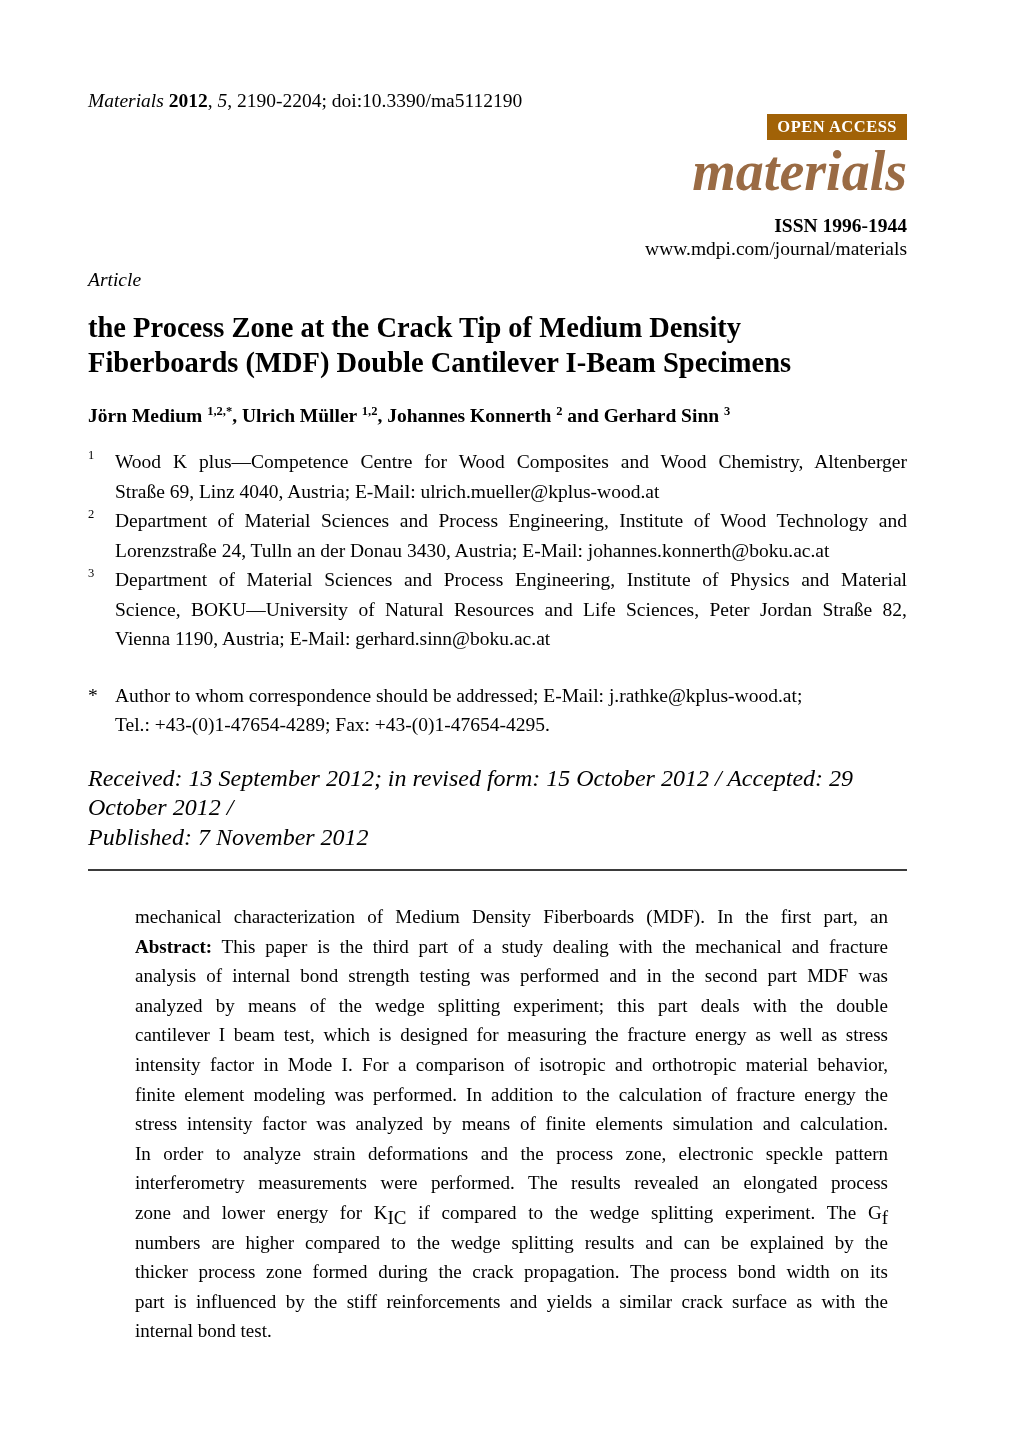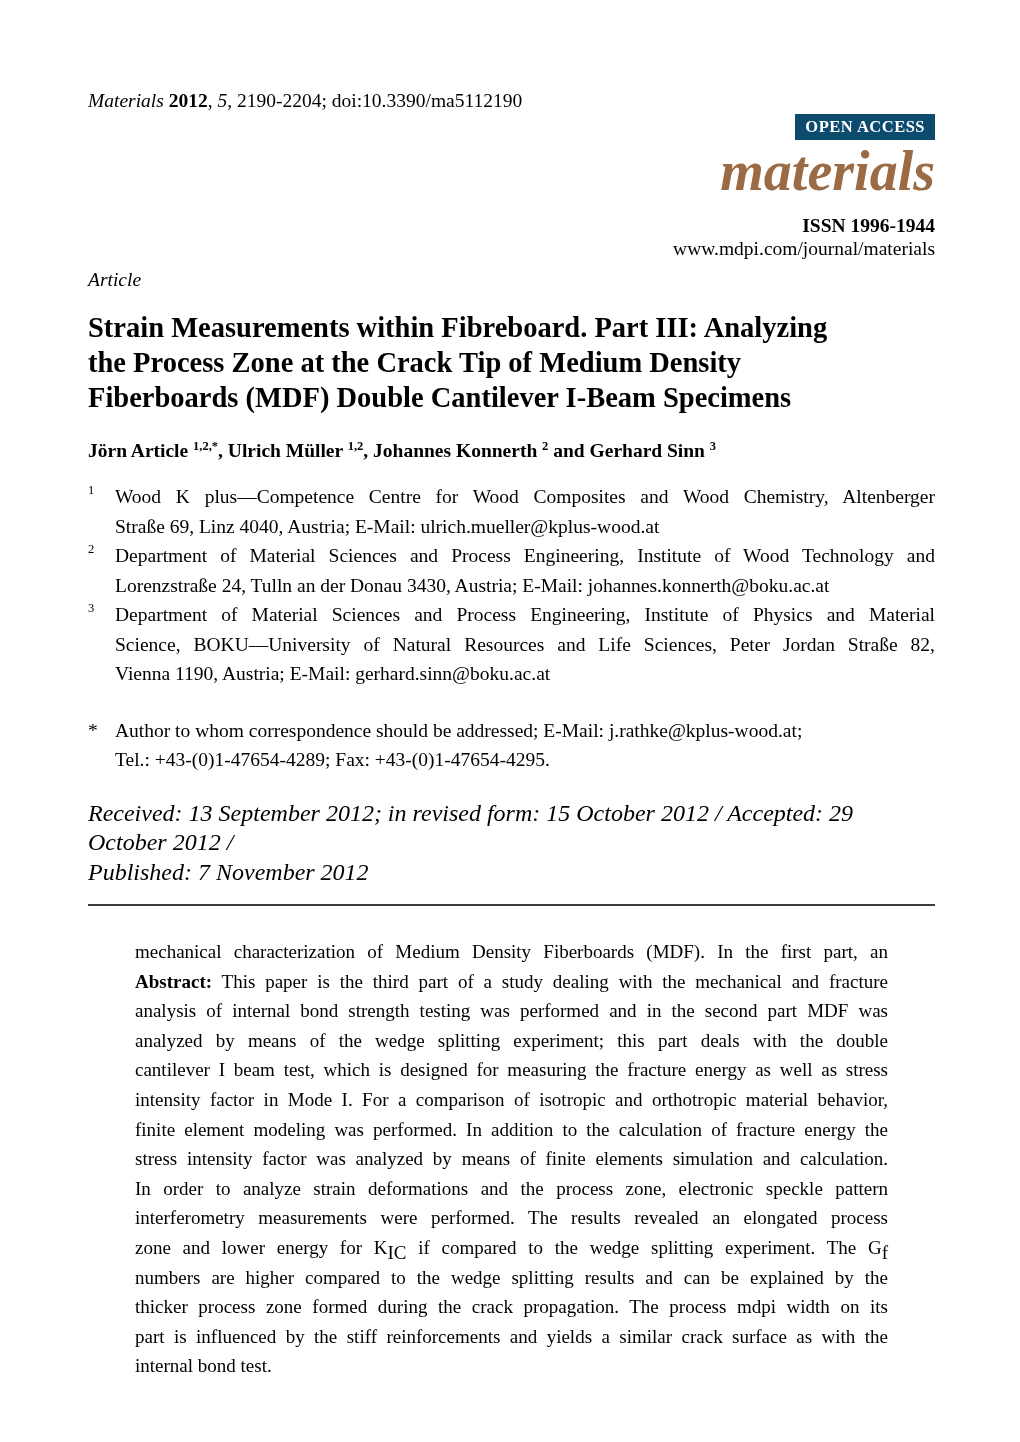--- a/index.html
+++ b/index.html
@@ -5,31 +5,31 @@
   html, body { margin: 0; padding: 0; background: #ffffff; }
   .page {
     position: relative;
     width: 1020px;
     height: 1442px;
     margin: 0 auto;
     background: #ffffff;
     color: #000000;
     font-family: "Liberation Serif", "DejaVu Serif", serif;
     box-sizing: border-box;
-    padding: 90px 85px 0 88px;
+    padding: 90px 113px 0 88px;
     overflow: hidden;
   }
   .citation { font-size: 19.5px; line-height: 22px; }
   .citation .it { font-style: italic; }
   .citation .bd { font-weight: bold; }
 
   .badge-row { text-align: right; margin-top: 2px; line-height: 26px; }
   .badge {
     display: inline-block;
-    background: #0c4a6e;
+    background: #a16207;
     color: #ffffff;
     font-weight: bold;
     font-size: 16.5px;
     line-height: 1;
     padding: 5px 10px 4px 10px;
     letter-spacing: 0.5px;
   }
 
   .logo-row { text-align: right; margin-top: 2px; line-height: 58px; white-space: nowrap; }
   .logo {
@@ -85,27 +85,26 @@
   <div class="logo-row">
     <span class="logo">materials</span>
   </div>
 
   <div class="issn-row">ISSN 1996-1944</div>
   <div class="site-row">www.mdpi.com/journal/materials</div>
 
   <div class="article-type">Article</div>
 
   <h1 class="title">
-    <div class="title-line">Strain Measurements within Fibreboard. Part III: Analyzing</div>
     <div class="title-line">the Process Zone at the Crack Tip of Medium Density</div>
     <div class="title-line">Fiberboards (MDF) Double Cantilever I-Beam Specimens</div>
   </h1>
 
   <div class="authors">
-    <span>Jörn Article </span><sup>1,2,*</sup><span>, </span><span>Ulrich Müller </span><sup>1,2</sup><span>, </span><span>Johannes Konnerth </span><sup>2</sup><span> and </span><span>Gerhard Sinn </span><sup>3</sup>
+    <span>Jörn Medium </span><sup>1,2,*</sup><span>, </span><span>Ulrich Müller </span><sup>1,2</sup><span>, </span><span>Johannes Konnerth </span><sup>2</sup><span> and </span><span>Gerhard Sinn </span><sup>3</sup>
   </div>
 
   <div class="affils">
     <div class="affil">
       <span class="affil-num">1</span>
       <div class="affil-text">
         <div class="jline">Wood K plus—Competence Centre for Wood Composites and Wood Chemistry, Altenberger</div>
         <div class="lline">Straße 69, Linz 4040, Austria; E-Mail: ulrich.mueller@kplus-wood.at</div>
       </div>
     </div>
@@ -147,18 +146,18 @@
     <div class="abs-line">analysis of internal bond strength testing was performed and in the second part MDF was</div>
     <div class="abs-line">analyzed by means of the wedge splitting experiment; this part deals with the double</div>
     <div class="abs-line">cantilever I beam test, which is designed for measuring the fracture energy as well as stress</div>
     <div class="abs-line">intensity factor in Mode I. For a comparison of isotropic and orthotropic material behavior,</div>
     <div class="abs-line">finite element modeling was performed. In addition to the calculation of fracture energy the</div>
     <div class="abs-line">stress intensity factor was analyzed by means of finite elements simulation and calculation.</div>
     <div class="abs-line">In order to analyze strain deformations and the process zone, electronic speckle pattern</div>
     <div class="abs-line">interferometry measurements were performed. The results revealed an elongated process</div>
     <div class="abs-line"><span>zone and lower energy for K</span><sub>IC</sub><span> if compared to the wedge splitting experiment. The G</span><sub>f</sub></div>
     <div class="abs-line">numbers are higher compared to the wedge splitting results and can be explained by the</div>
-    <div class="abs-line">thicker process zone formed during the crack propagation. The process mdpi width on its</div>
+    <div class="abs-line">thicker process zone formed during the crack propagation. The process bond width on its</div>
     <div class="abs-line">part is influenced by the stiff reinforcements and yields a similar crack surface as with the</div>
     <div class="abs-last">internal bond test.</div>
   </div>
 
 </div>
 
 </body></html>

